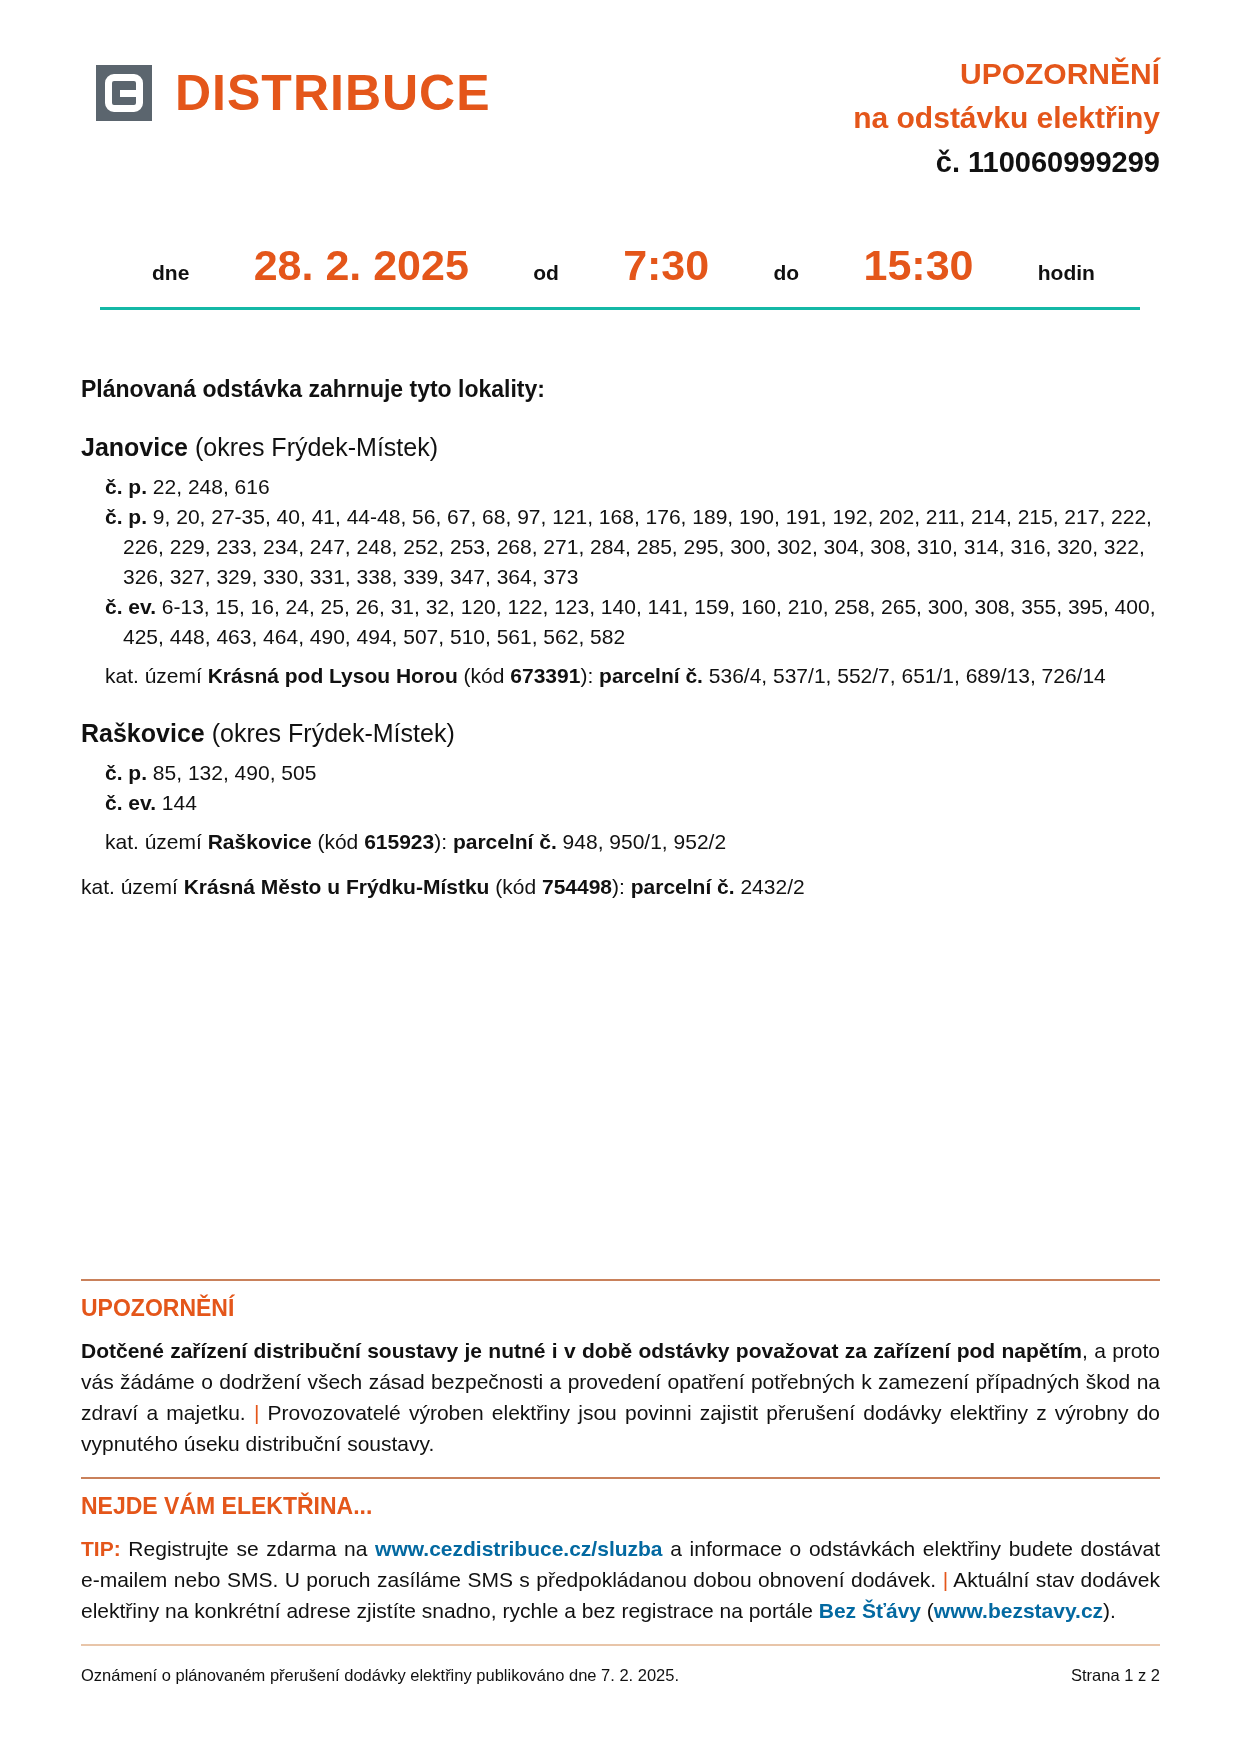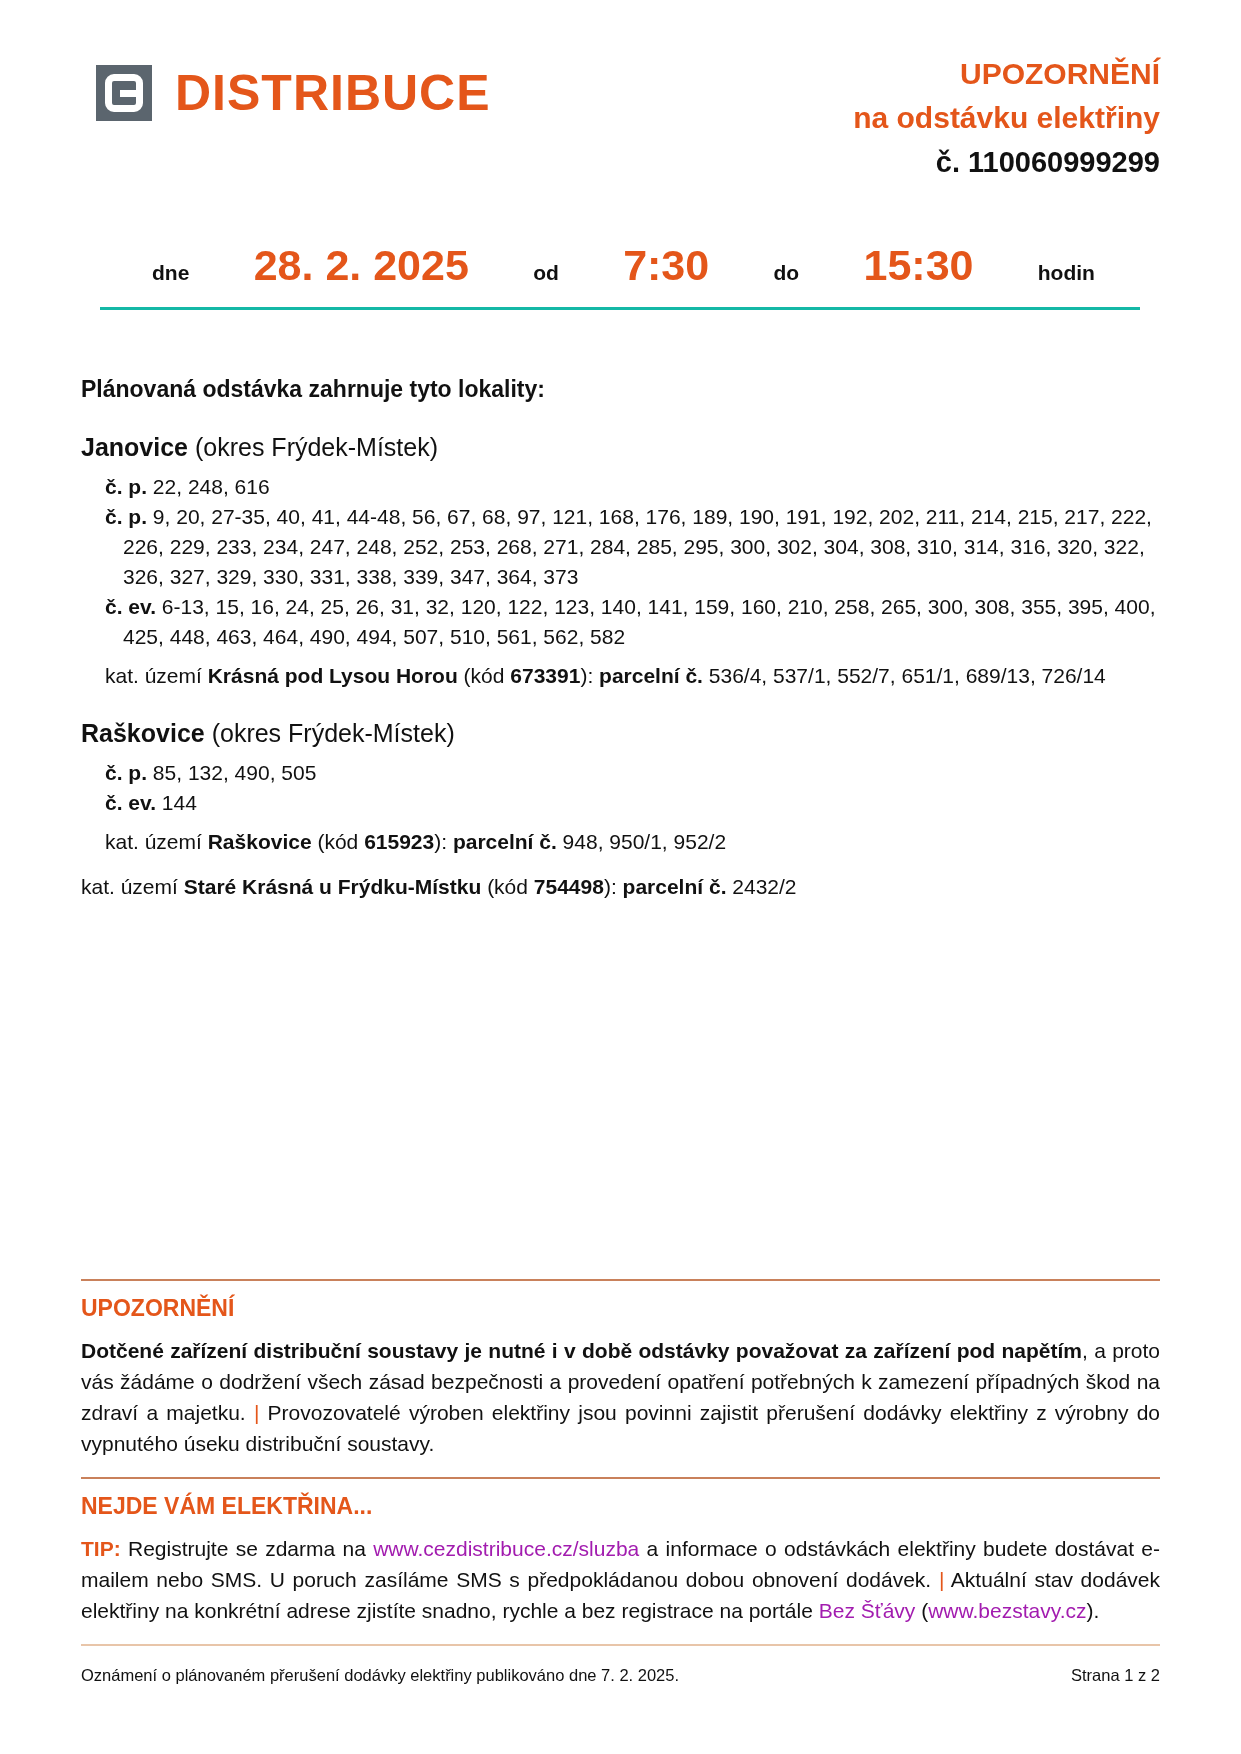--- a/index.html
+++ b/index.html
@@ -3,21 +3,21 @@
 <meta charset="utf-8">
 <style>
   html,body { margin:0; padding:0; background:#e9e9e9; }
   .page {
     position:relative; width:1241px; height:1754px; margin:0 auto;
     background:#ffffff; overflow:hidden;
     font-family:"Liberation Sans", sans-serif; color:#111;
   }
   .b { font-weight:700; }
   .org { color:#E4561A; }
-  .link { color:#a21caf; font-weight:400; cursor:pointer; }
+  .link { color:#0369a1; font-weight:700; cursor:pointer; }
 
   
   .logo-wrap { position:absolute; left:96px; top:64px; display:flex; align-items:center; }
   .logo-square { position:relative; width:56px; height:56px; background:#5B656E; flex:0 0 auto; }
   .logo-ring { position:absolute; left:9px; top:9px; right:9px; bottom:9px;
                border:7px solid #fff; border-radius:9px; }
   .logo-bar { position:absolute; left:24px; right:9px; top:50%; margin-top:-3.5px;
               height:7px; background:#fff; }
   .logo-text { margin-left:23px; font-size:50px; font-weight:700; color:#E4561A; letter-spacing:1px; }
 
@@ -92,21 +92,21 @@
         <div class="sec-heading"><span class="b">Janovice</span><span> (okres Frýdek-Místek)</span></div>
         <div class="list-line"><span class="b">č. p. </span><span>22, 248, 616</span></div>
         <div class="list-line"><span class="b">č. p. </span><span>9, 20, 27-35, 40, 41, 44-48, 56, 67, 68, 97, 121, 168, 176, 189, 190, 191, 192, 202, 211, 214, 215, 217, 222, 226, 229, 233, 234, 247, 248, 252, 253, 268, 271, 284, 285, 295, 300, 302, 304, 308, 310, 314, 316, 320, 322, 326, 327, 329, 330, 331, 338, 339, 347, 364, 373</span></div>
         <div class="list-line"><span class="b">č. ev. </span><span>6-13, 15, 16, 24, 25, 26, 31, 32, 120, 122, 123, 140, 141, 159, 160, 210, 258, 265, 300, 308, 355, 395, 400, 425, 448, 463, 464, 490, 494, 507, 510, 561, 562, 582</span></div>
         <div class="list-line gap"><span>kat. území </span><span class="b">Krásná pod Lysou Horou</span><span> (kód </span><span class="b">673391</span><span>): </span><span class="b">parcelní č.</span><span> 536/4, 537/1, 552/7, 651/1, 689/13, 726/14</span></div>
         <div class="sec-heading"><span class="b">Raškovice</span><span> (okres Frýdek-Místek)</span></div>
         <div class="list-line"><span class="b">č. p. </span><span>85, 132, 490, 505</span></div>
         <div class="list-line"><span class="b">č. ev. </span><span>144</span></div>
         <div class="list-line gap"><span>kat. území </span><span class="b">Raškovice</span><span> (kód </span><span class="b">615923</span><span>): </span><span class="b">parcelní č.</span><span> 948, 950/1, 952/2</span></div>
       </div>
-    <div class="margin-line"><span>kat. území </span><span class="b">Staré Krásná u Frýdku-Místku</span><span> (kód </span><span class="b">754498</span><span>): </span><span class="b">parcelní č.</span><span> 2432/2</span></div>
+    <div class="margin-line"><span>kat. území </span><span class="b">Krásná Město u Frýdku-Místku</span><span> (kód </span><span class="b">754498</span><span>): </span><span class="b">parcelní č.</span><span> 2432/2</span></div>
   </div>
 
   <div class="bottom">
     <hr class="divider">
     <div class="block-heading">UPOZORNĚNÍ</div>
     <div class="para mb"><span class="b">Dotčené zařízení distribuční soustavy je nutné i v době odstávky považovat za zařízení pod napětím</span><span>, a proto vás žádáme o dodržení všech zásad bezpečnosti a provedení opatření potřebných k zamezení případných škod na zdraví a majetku. </span><span class="org">| </span><span>Provozovatelé výroben elektřiny jsou povinni zajistit přerušení dodávky elektřiny z výrobny do vypnutého úseku distribuční soustavy.</span></div>
     <hr class="divider">
     <div class="block-heading">NEJDE VÁM ELEKTŘINA...</div>
     <div class="para mb"><span class="b org">TIP:</span><span> Registrujte se zdarma na </span><span class="b org link">www.cezdistribuce.cz/sluzba</span><span> a informace o odstávkách elektřiny budete dostávat e-mailem nebo SMS. U poruch zasíláme SMS s předpokládanou dobou obnovení dodávek. </span><span class="org">| </span><span>Aktuální stav dodávek elektřiny na konkrétní adrese zjistíte snadno, rychle a bez registrace na portále </span><span class="b org link">Bez Šťávy</span><span> (</span><span class="b org link">www.bezstavy.cz</span><span>).</span></div>
     <hr class="divider thin">

